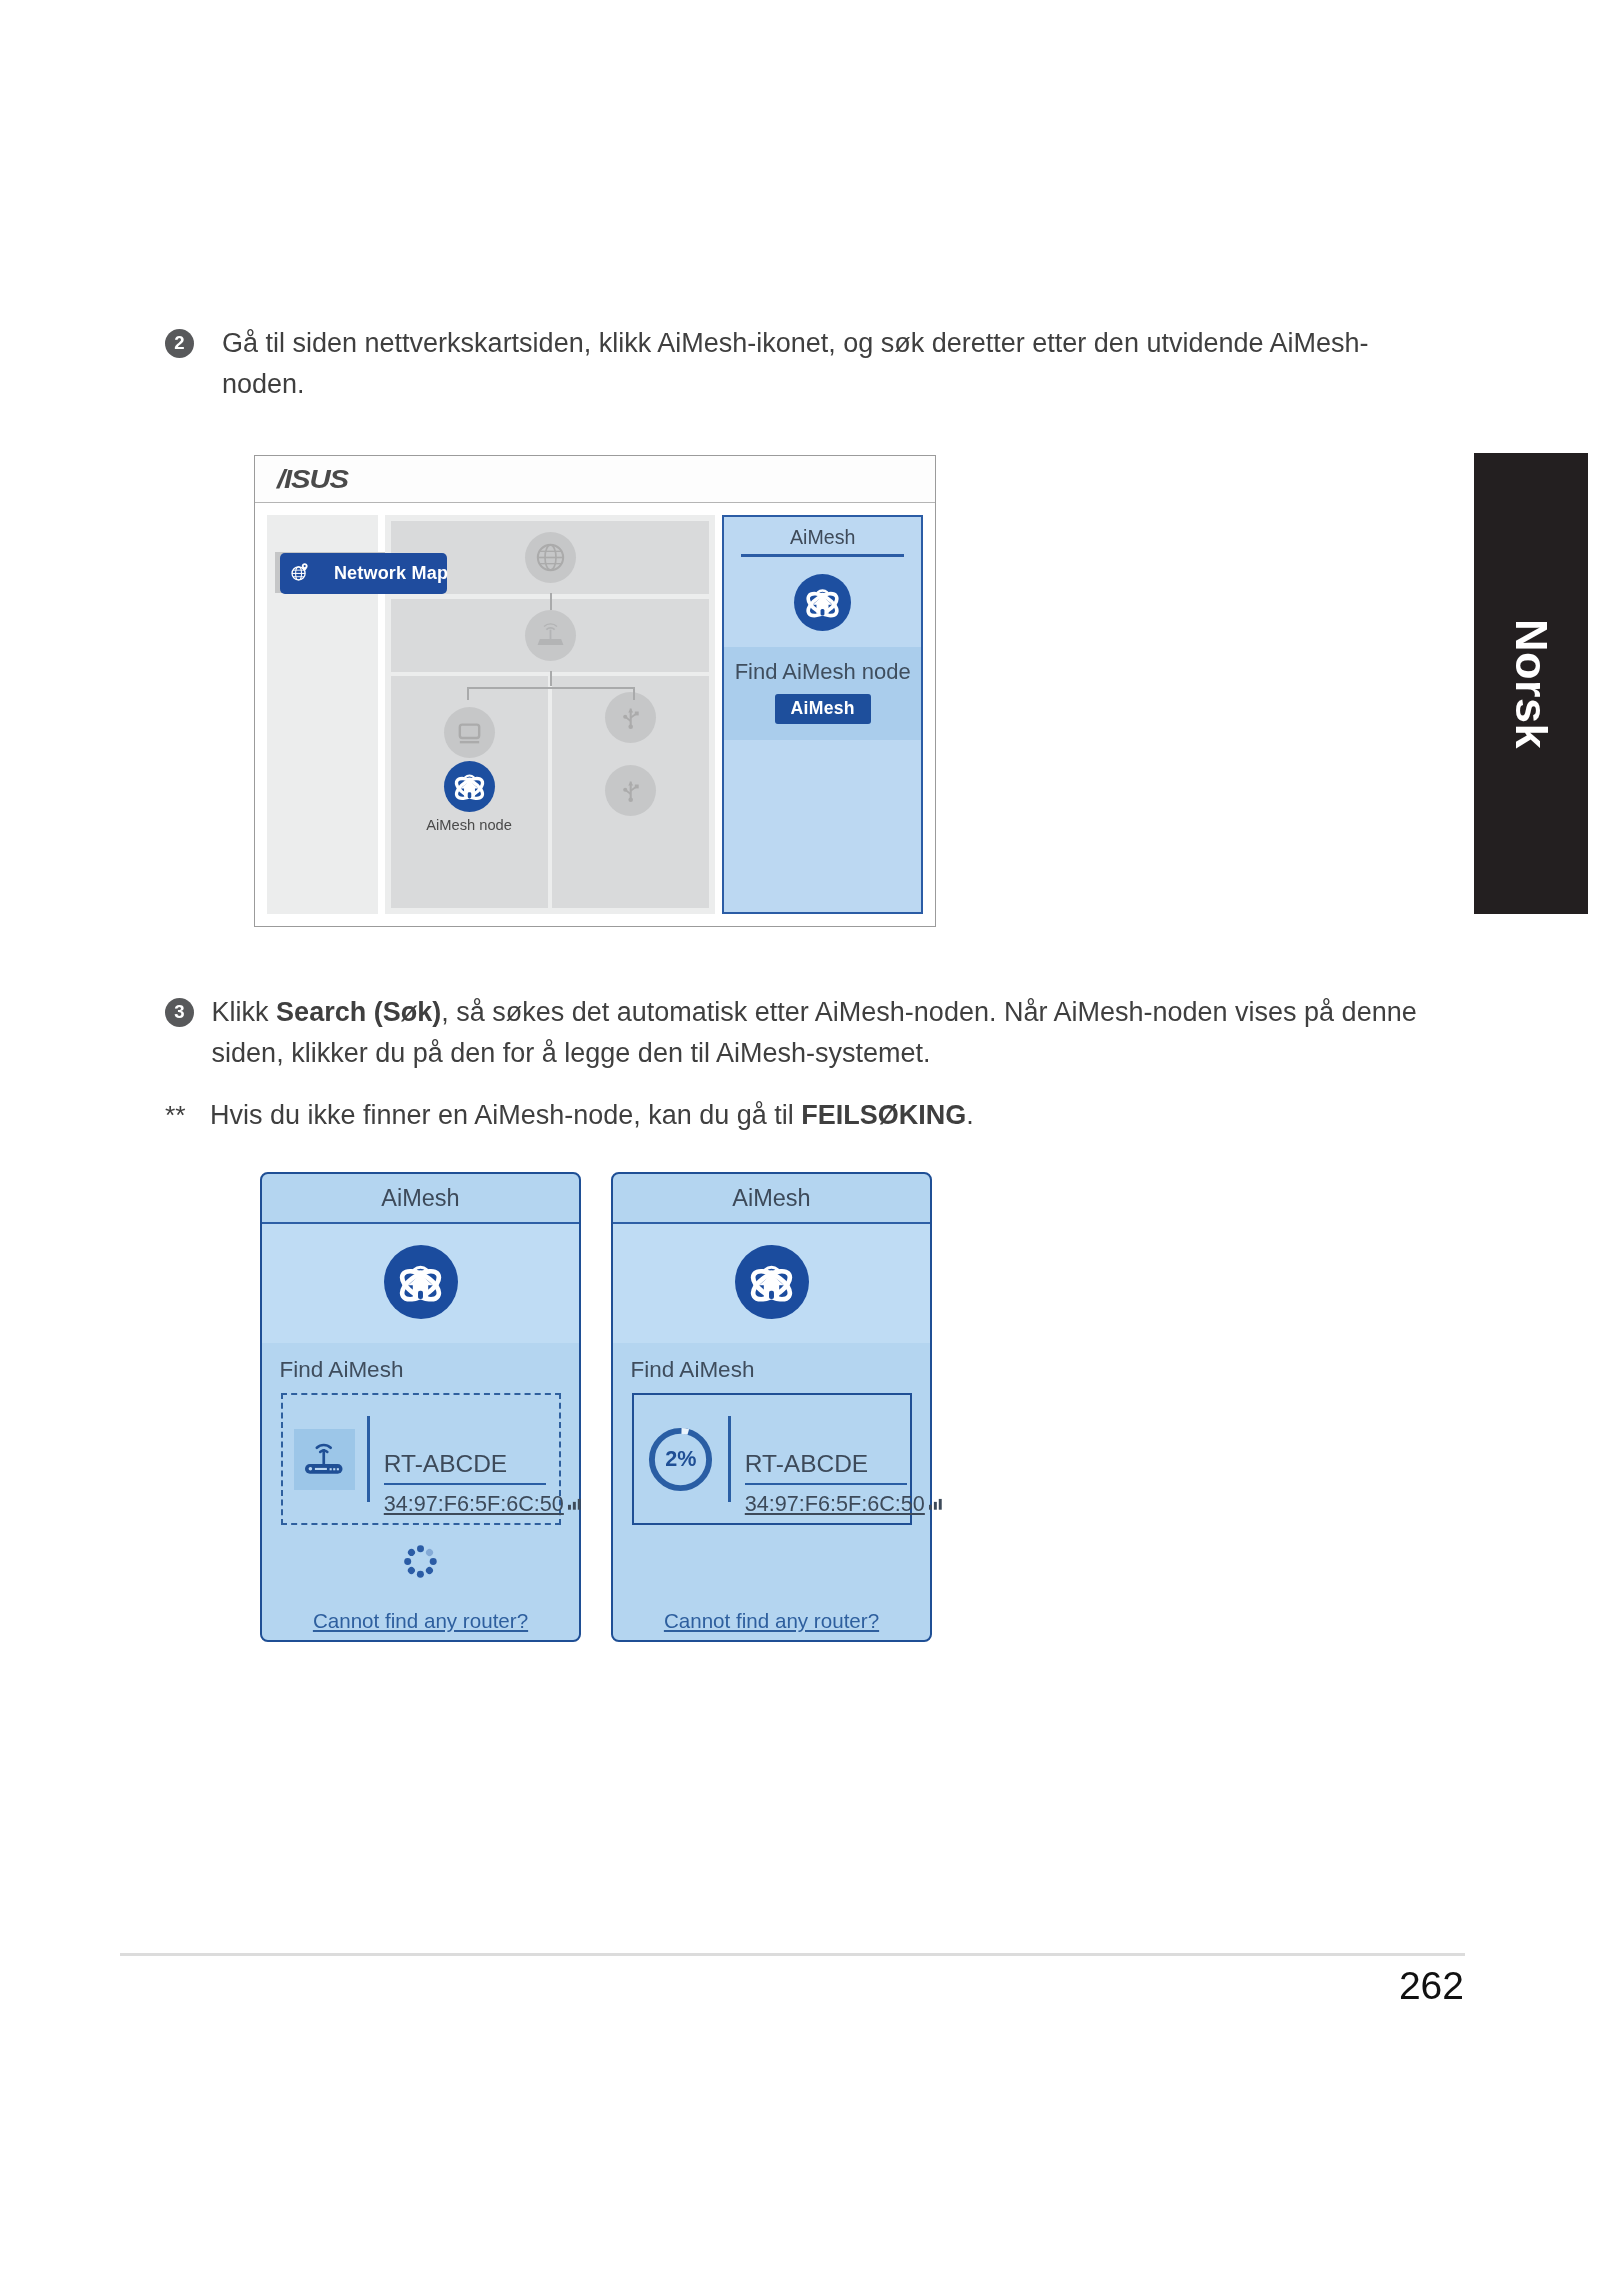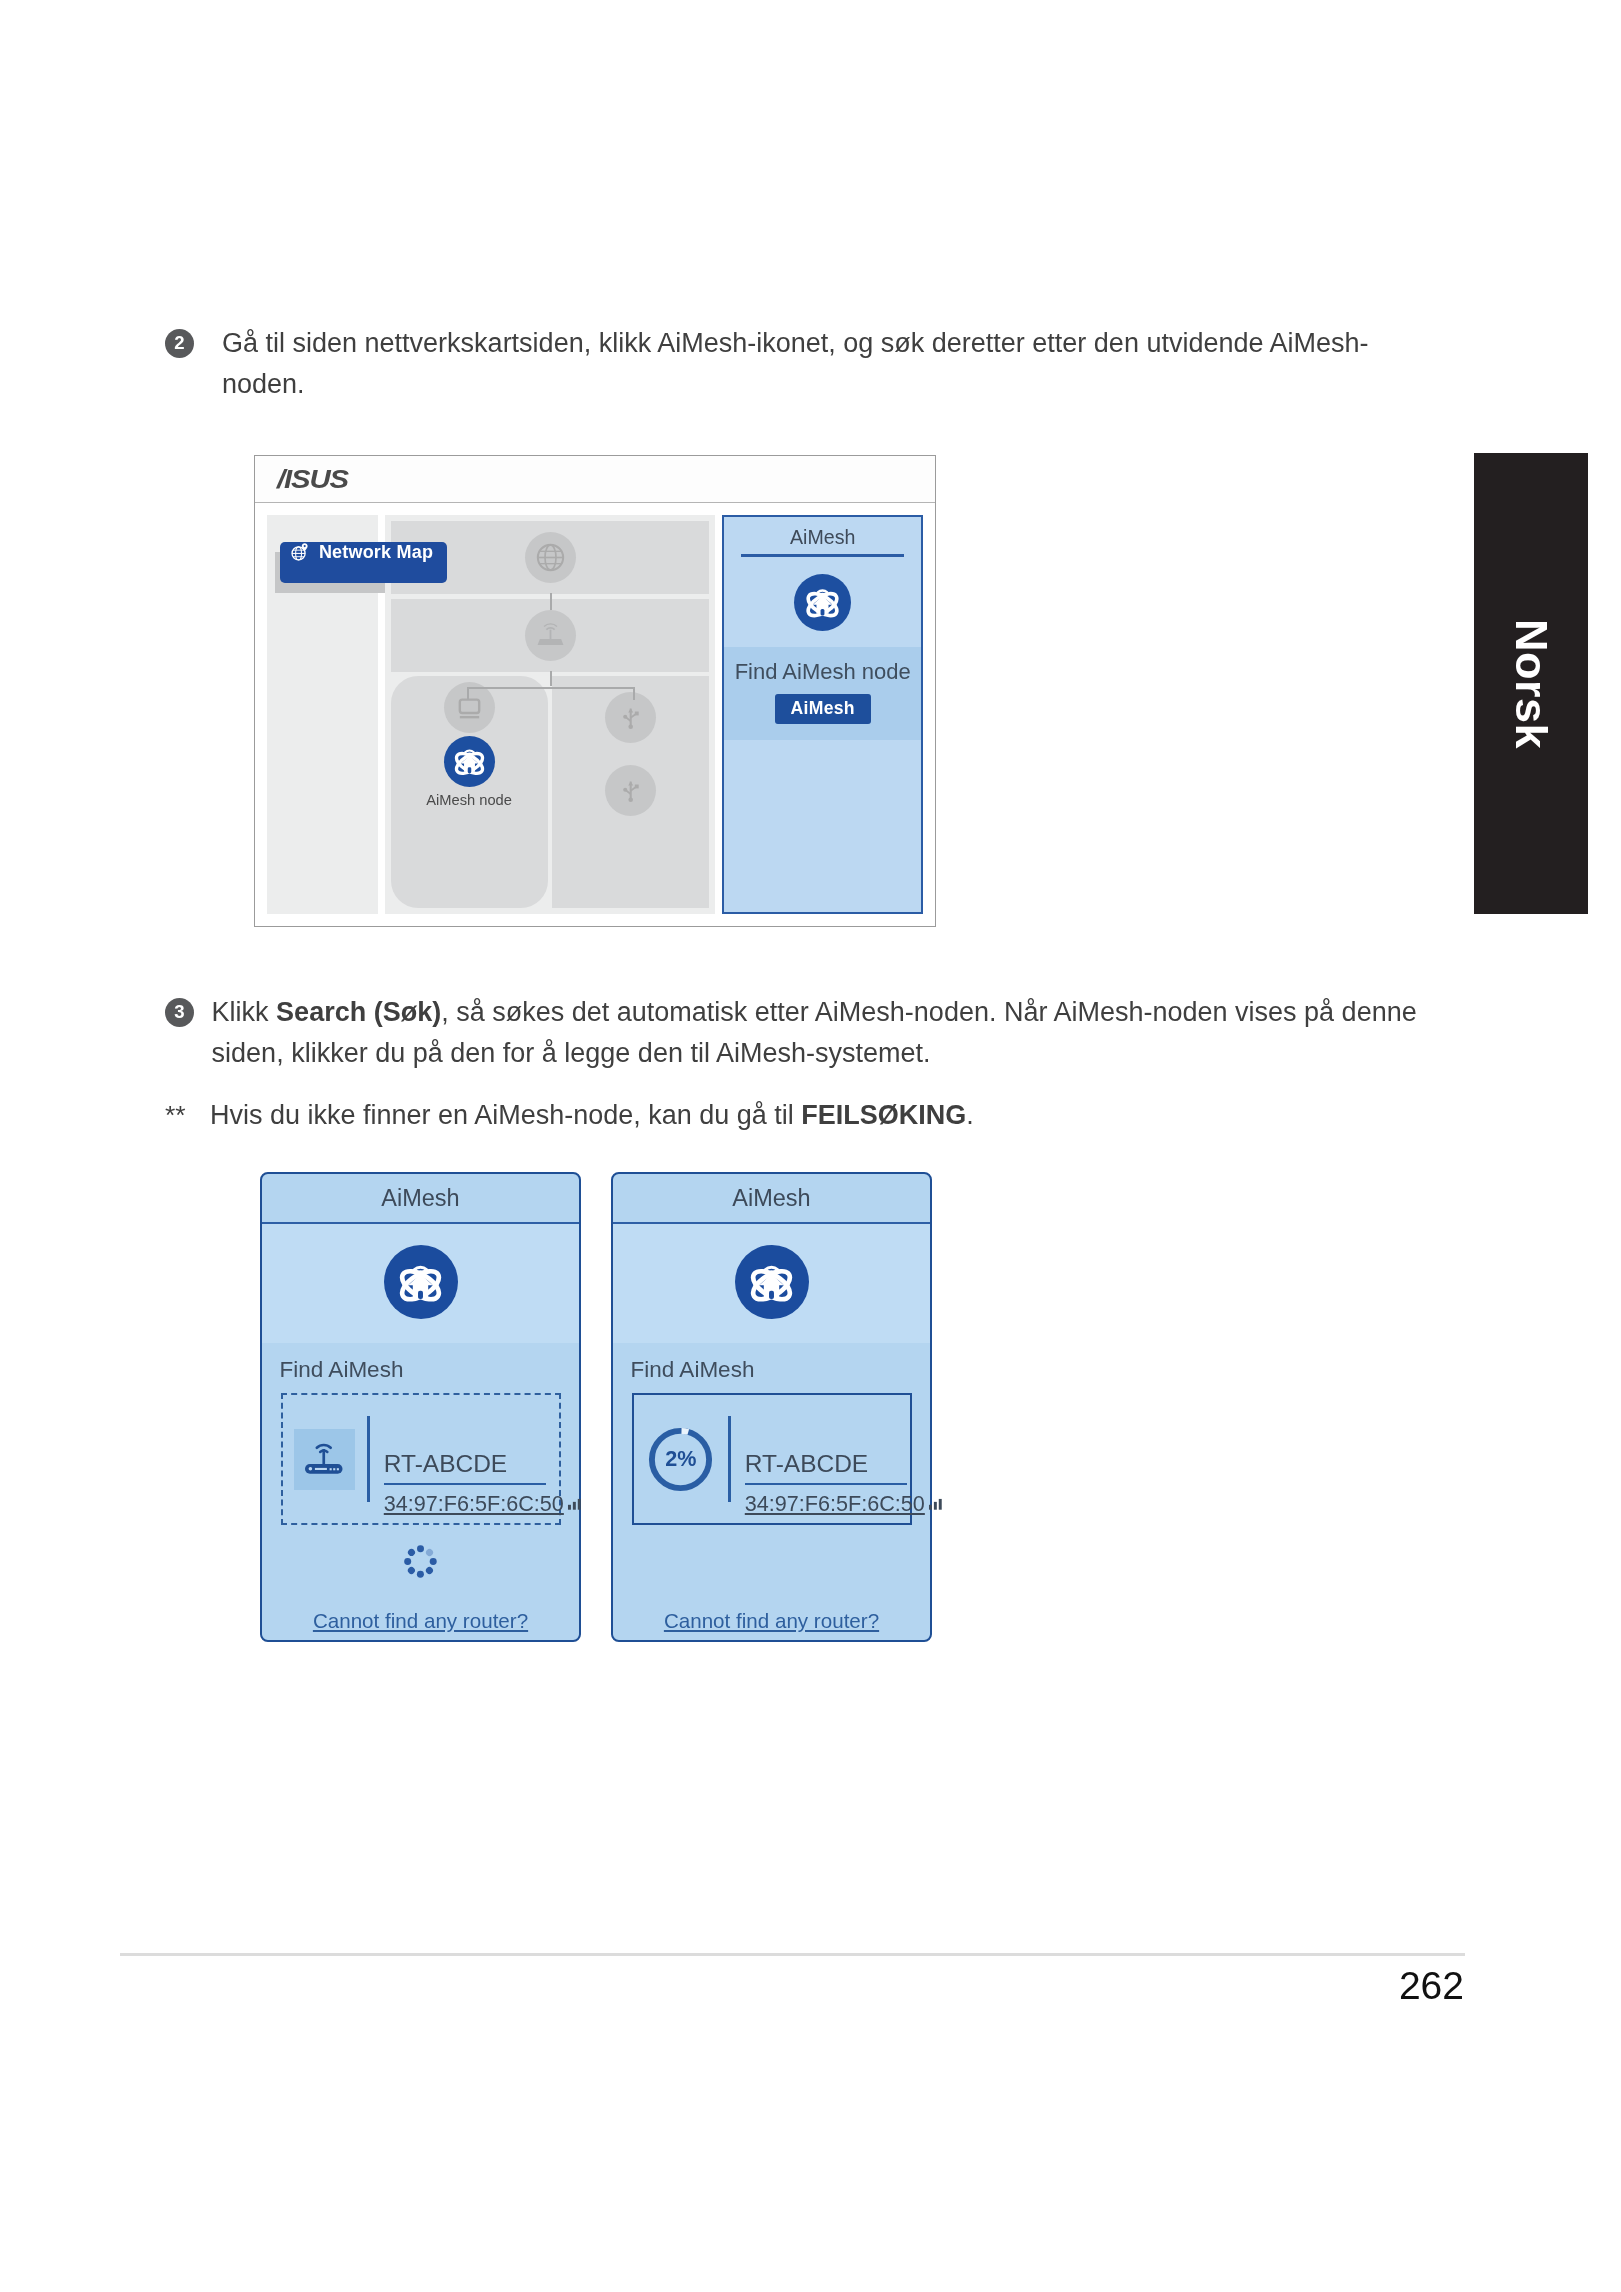--- a/index.html
+++ b/index.html
@@ -131,30 +131,30 @@
     position: absolute;
     left: 7.8px;
     top: 37px;
     width: 157px;
     height: 41px;
     background: #c5c6c7;
   }
   .nav-pill {
     position: absolute;
     left: 13.7px;
-    top: 27px;
+    top: 38px;
     width: 167px;
     height: 41px;
     background: #1f4c9e;
     border-radius: 4.9px;
     display: flex;
-    align-items: flex-start;
+    align-items: center;
     padding-left: 9.8px;
     box-sizing: border-box;
-    gap: 9px;
+    gap: 24px;
     z-index: 4;
   }
   .nav-pill span.lbl {
     color: #ffffff;
     font-size: 18px;
     font-weight: bold;
     white-space: nowrap;
     letter-spacing: 0.2px;
   }
   .wu-map {
@@ -170,21 +170,21 @@
   .map-card {
     background: #d9dadb;
     display: flex;
     align-items: center;
     justify-content: center;
     position: relative;
   }
   .map-card.internet { height: 73px; }
   .map-card.router { height: 73px; }
   .map-bottom { display: flex; gap: 4.9px; flex: 1 1 auto; }
-  .map-card.clients { flex: 1 1 0; flex-direction: column; justify-content: flex-start; padding-top: 6px; gap: 3px; border-radius: 27px; }
+  .map-card.clients { flex: 1 1 0; flex-direction: column; justify-content: flex-start; padding-top: 31px; gap: 3px; }
   .map-card.usb { flex: 1 1 0; flex-direction: column; justify-content: flex-start; padding-top: 15.7px; gap: 21.6px; }
   .grey-circle {
     width: 51px; height: 51px;
     border-radius: 50%;
     background: #c6c7c8;
     display: flex; align-items: center; justify-content: center;
   }
   .node-circle {
     width: 51px; height: 51px;
     border-radius: 50%;

